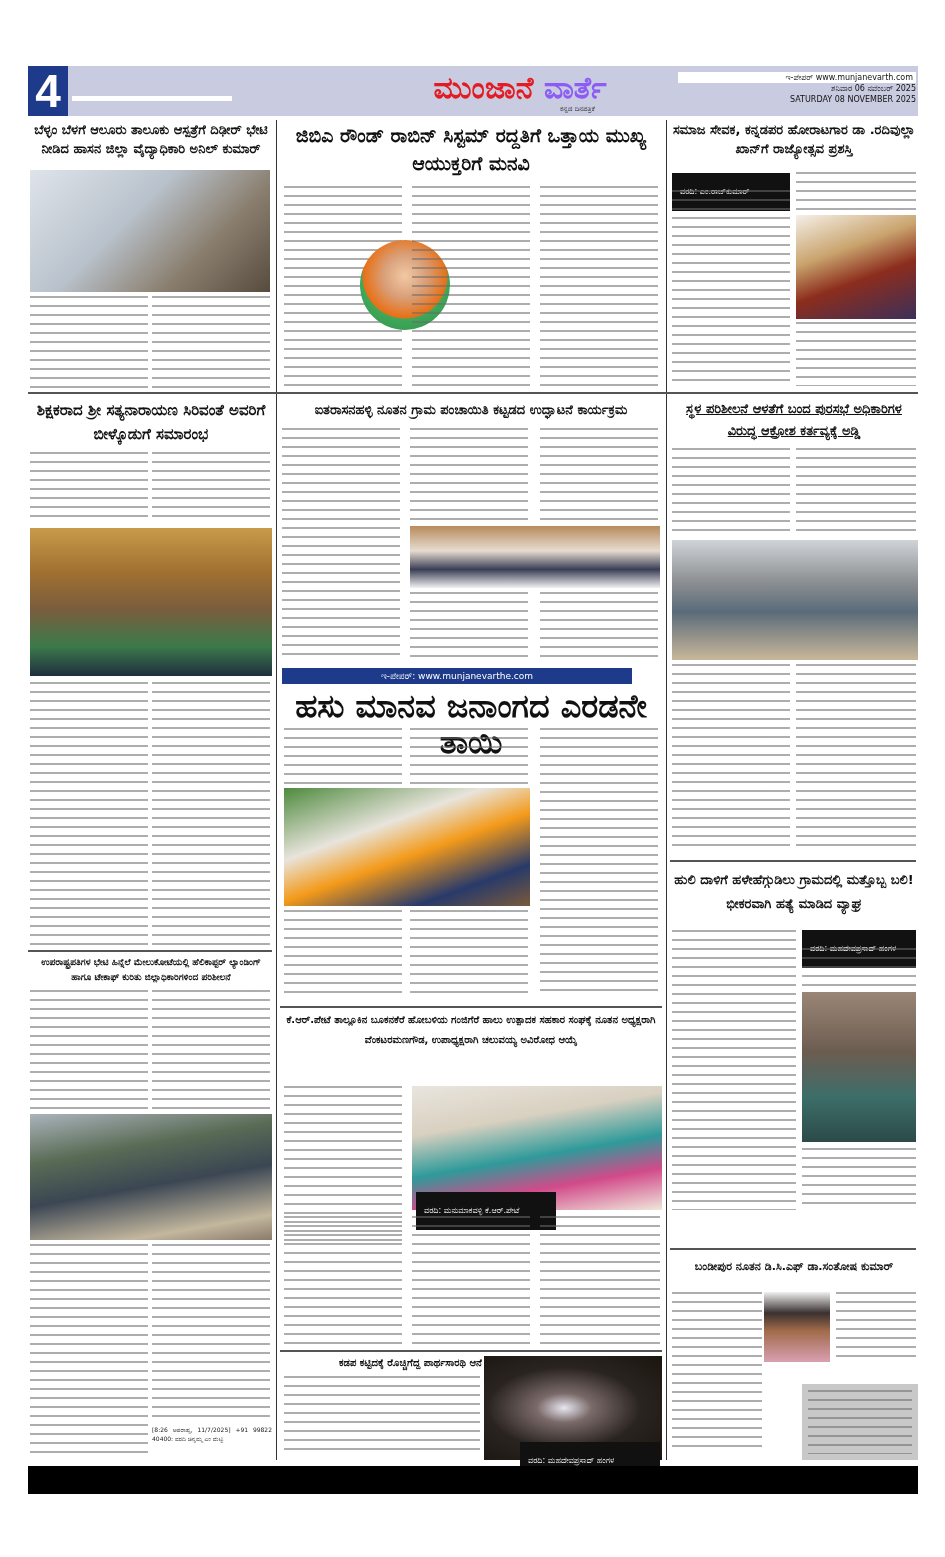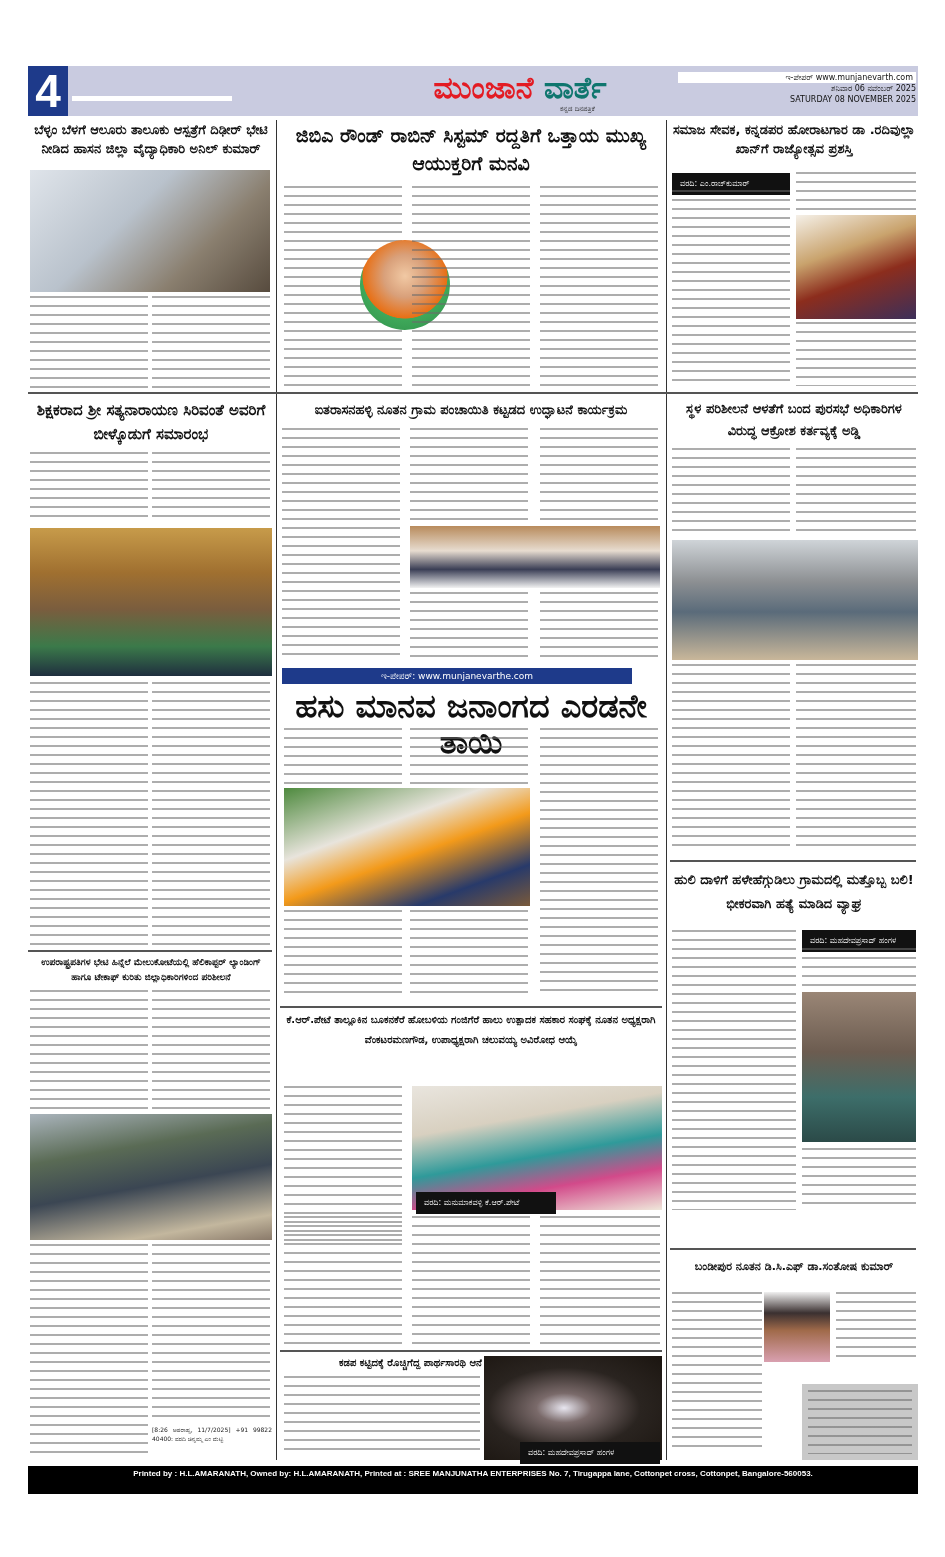--- a/index.html
+++ b/index.html
@@ -3,35 +3,35 @@
 <meta charset="utf-8">
 <style>
   * { box-sizing: border-box; margin: 0; padding: 0; }
   body { width: 945px; height: 1557px; background: #ffffff; font-family: "DejaVu Sans", sans-serif; color: #111; position: relative; overflow: hidden; }
   .abs { position: absolute; }
   
   #masthead { left: 28px; top: 66px; width: 890px; height: 50px; background: #c9cbe0; }
   #page-num { left: 28px; top: 66px; width: 40px; height: 50px; background: #1e3a8a; color: #fff; font-family: "Liberation Sans", sans-serif; font-size: 46px; line-height: 50px; text-align: center; font-weight: bold; }
   #mast-bar { left: 72px; top: 96px; width: 160px; height: 5px; background: #fff; }
   #mast-title { left: 410px; top: 70px; width: 220px; text-align: center; font-size: 30px; font-weight: bold; color: #e31b23; white-space: nowrap; }
-  #mast-title .b { color: #0f766e; }
+  #mast-title .b { color: #8b5cf6; }
   #mast-sub { left: 560px; top: 105px; font-size: 7px; color: #222; }
   #mast-right { left: 678px; top: 72px; width: 238px; text-align: right; font-size: 8px; line-height: 11px; color: #111; }
   #mast-url { background: #fff; padding: 0 3px; display: block; }
   .col-rule { background: #333; width: 1px; }
   .h-rule { background: #555; height: 2px; }
   
   .hl { font-weight: bold; text-align: center; color: #111; }
   .hl-s { font-size: 13px; line-height: 19px; }
   .hl-m { font-size: 17px; line-height: 26px; }
   .hl-l { font-size: 26px; line-height: 38px; }
   .body-txt { font-size: 6px; line-height: 9px; color: #333; text-align: justify; overflow: hidden; }
   .body-lines { background: repeating-linear-gradient(to bottom, #6a6a6a 0px, #6a6a6a 2px, transparent 2px, transparent 9px); opacity: .55; }
   .photo { overflow: hidden; }
-  .caption { background: #111; color: #fff; font-size: 8px; line-height: 14px; padding: 4px 8px; white-space: nowrap; }
+  .caption { background: #111; color: #fff; font-size: 8px; line-height: 14px; padding: 12px 8px; white-space: nowrap; }
   .banner { background: #1e3a8a; color: #fff; font-size: 9px; line-height: 16px; text-align: center; }
   .shade { background: #c8c8c8; }
   #footer { left: 28px; top: 1466px; width: 890px; height: 28px; background: #000; color: #fff; font-family: "Liberation Sans", sans-serif; font-size: 8px; line-height: 12px; text-align: center; font-weight: bold; padding-top: 2px; }
 </style>
 </head>
 <body>
 
 <div class="abs" id="masthead"></div>
 <div class="abs" id="page-num">4</div>
 <div class="abs" id="mast-bar"></div>
@@ -77,21 +77,21 @@
 <div class="abs body-txt body-lines" style="left:152px;top:682px;width:118px;height:265px;"></div>
 
 <div class="abs hl" style="left:280px;top:398px;width:382px;font-size:13px;line-height:24px;">ಐತರಾಸನಹಳ್ಳಿ ನೂತನ ಗ್ರಾಮ ಪಂಚಾಯಿತಿ ಕಟ್ಟಡದ ಉದ್ಘಾಟನೆ ಕಾರ್ಯಕ್ರಮ</div>
 <div class="abs body-txt body-lines" style="left:282px;top:428px;width:118px;height:230px;"></div>
 <div class="abs body-txt body-lines" style="left:410px;top:428px;width:118px;height:96px;"></div>
 <div class="abs body-txt body-lines" style="left:540px;top:428px;width:118px;height:96px;"></div>
 <div class="abs photo" style="left:410px;top:526px;width:250px;height:62px;background:linear-gradient(180deg,#b88b5c 0%,#e7dcd0 40%,#3a3e55 70%,#f2f2f2 100%);"></div>
 <div class="abs body-txt body-lines" style="left:410px;top:592px;width:118px;height:70px;"></div>
 <div class="abs body-txt body-lines" style="left:540px;top:592px;width:118px;height:70px;"></div>
 
-<div class="abs hl" style="left:670px;top:398px;width:248px;font-size:13px;line-height:22px;">ಸ್ಥಳ ಪರಿಶೀಲನೆ ಆಳತೆಗೆ ಬಂದ ಪುರಸಭೆ ಅಧಿಕಾರಿಗಳ ವಿರುದ್ಧ ಆಕ್ರೋಶ ಕರ್ತವ್ಯಕ್ಕೆ ಅಡ್ಡಿ</div>
+<div class="abs hl" style="left:670px;top:398px;width:248px;font-size:13px;line-height:22px;text-decoration:underline;">ಸ್ಥಳ ಪರಿಶೀಲನೆ ಆಳತೆಗೆ ಬಂದ ಪುರಸಭೆ ಅಧಿಕಾರಿಗಳ ವಿರುದ್ಧ ಆಕ್ರೋಶ ಕರ್ತವ್ಯಕ್ಕೆ ಅಡ್ಡಿ</div>
 <div class="abs body-txt body-lines" style="left:672px;top:448px;width:118px;height:88px;"></div>
 <div class="abs body-txt body-lines" style="left:796px;top:448px;width:120px;height:88px;"></div>
 <div class="abs photo" style="left:672px;top:540px;width:246px;height:120px;background:linear-gradient(180deg,#cfd4d8 0%,#8c8f92 35%,#5a6b7a 60%,#c9b79a 100%);"></div>
 <div class="abs body-txt body-lines" style="left:672px;top:664px;width:118px;height:185px;"></div>
 <div class="abs body-txt body-lines" style="left:796px;top:664px;width:120px;height:185px;"></div>
 
 <div class="abs banner" style="left:282px;top:668px;width:350px;">ಇ-ಪೇಪರ್: www.munjanevarthe.com</div>
 
 <div class="abs hl hl-l" style="left:280px;top:688px;width:382px;font-size:32px;line-height:36px;">ಹಸು ಮಾನವ ಜನಾಂಗದ ಎರಡನೇ ತಾಯಿ</div>
 <div class="abs body-txt body-lines" style="left:284px;top:728px;width:118px;height:56px;"></div>
@@ -135,14 +135,13 @@
 
 <div class="abs h-rule" style="left:670px;top:1248px;width:246px;"></div>
 <div class="abs hl" style="left:670px;top:1256px;width:248px;font-size:11px;line-height:22px;">ಬಂಡೀಪುರ ನೂತನ ಡಿ.ಸಿ.ಎಫ್ ಡಾ.ಸಂತೋಷ ಕುಮಾರ್</div>
 <div class="abs body-txt body-lines" style="left:672px;top:1292px;width:90px;height:160px;"></div>
 <div class="abs photo" style="left:764px;top:1292px;width:66px;height:70px;background:linear-gradient(180deg,#f0f0f0 0%,#3a3030 30%,#a06a4a 55%,#d9a0b0 100%);"></div>
 <div class="abs body-txt body-lines" style="left:836px;top:1292px;width:80px;height:70px;"></div>
 <div class="abs shade" style="left:802px;top:1384px;width:116px;height:76px;"></div>
 <div class="abs body-txt body-lines" style="left:808px;top:1390px;width:104px;height:64px;"></div>
 
 <div class="abs" id="footer">
-  <div>Printed by : H.L.AMARANATH, Owned by: H.L.AMARANATH, Printed at : SREE MANJUNATHA ENTERPRISES No. 7, Tirugappa lane, Cottonpet cross, Cottonpet, Bangalore-560053.</div>
 </div>
 
 </body></html>

